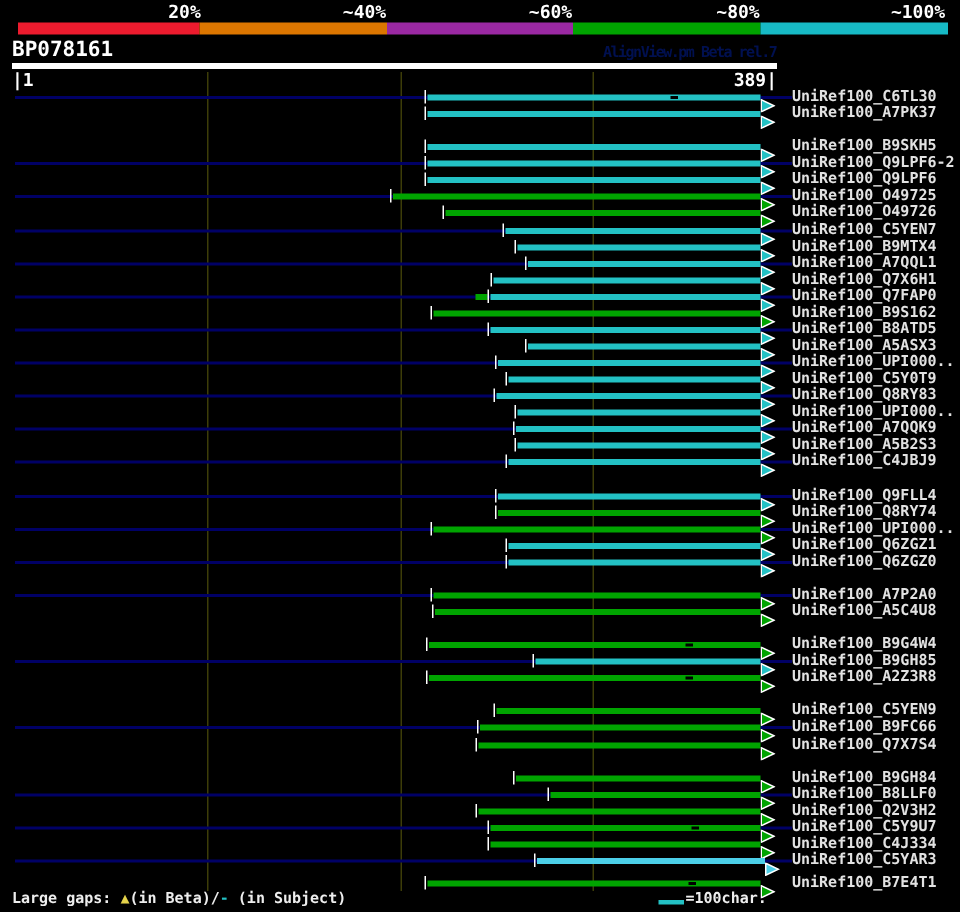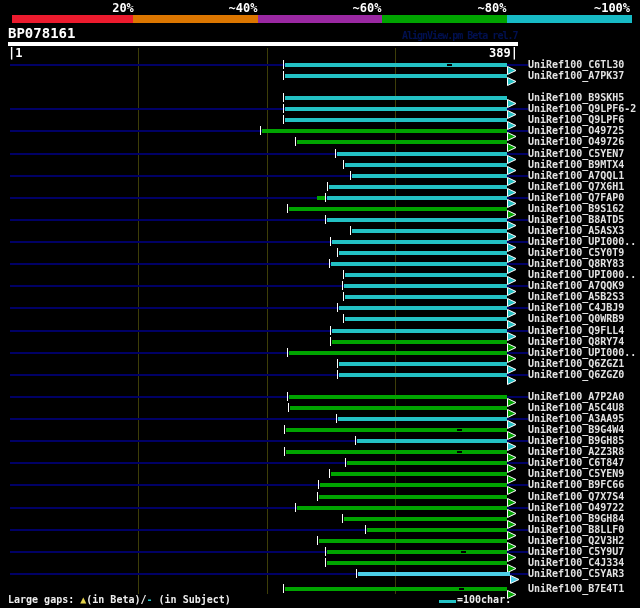--- a/index.html
+++ b/index.html
@@ -248,28 +248,20 @@
       </div>
       <div class="row" style="top: 302.4px;">
         <div class="track" style="left: 10px; width: 518px;"></div>
         <div class="tick" style="left: 337px;"></div>
         <div class="bar" style="left: 339px; width: 168px; background: rgb(35, 193, 196);"></div>
         <div class="arrow" style="left: 507px;"><svg width="10" height="9" viewBox="0 0 10 9">
             <polygon points="0.5,0.5 9,4.5 0.5,8.5" fill="#23c1c4" stroke="#ffffff" stroke-width="1"></polygon>
           </svg></div>
         <div class="hit-label">UniRef100_C4JBJ9</div>
       </div>
-      <div class="row" style="top: 313.4px;">
-        <div class="tick" style="left: 343px;"></div>
-        <div class="bar" style="left: 345px; width: 162px; background: rgb(35, 193, 196);"></div>
-        <div class="arrow" style="left: 507px;"><svg width="10" height="9" viewBox="0 0 10 9">
-            <polygon points="0.5,0.5 9,4.5 0.5,8.5" fill="#23c1c4" stroke="#ffffff" stroke-width="1"></polygon>
-          </svg></div>
-        <div class="hit-label">UniRef100_Q0WRB9</div>
-      </div>
       <div class="row" style="top: 324.5px;">
         <div class="track" style="left: 10px; width: 518px;"></div>
         <div class="tick" style="left: 330px;"></div>
         <div class="bar" style="left: 332px; width: 175px; background: rgb(35, 193, 196);"></div>
         <div class="arrow" style="left: 507px;"><svg width="10" height="9" viewBox="0 0 10 9">
             <polygon points="0.5,0.5 9,4.5 0.5,8.5" fill="#23c1c4" stroke="#ffffff" stroke-width="1"></polygon>
           </svg></div>
         <div class="hit-label">UniRef100_Q9FLL4</div>
       </div>
       <div class="row" style="top: 335.6px;">
@@ -315,29 +307,20 @@
           </svg></div>
         <div class="hit-label">UniRef100_A7P2A0</div>
       </div>
       <div class="row" style="top: 402px;">
         <div class="tick" style="left: 288px;"></div>
         <div class="bar" style="left: 290px; width: 217px; background: rgb(0, 164, 0);"></div>
         <div class="arrow" style="left: 507px;"><svg width="10" height="9" viewBox="0 0 10 9">
             <polygon points="0.5,0.5 9,4.5 0.5,8.5" fill="#00a400" stroke="#ffffff" stroke-width="1"></polygon>
           </svg></div>
         <div class="hit-label">UniRef100_A5C4U8</div>
-      </div>
-      <div class="row" style="top: 413px;">
-        <div class="track" style="left: 10px; width: 518px;"></div>
-        <div class="tick" style="left: 336px;"></div>
-        <div class="bar" style="left: 338px; width: 169px; background: rgb(35, 193, 196);"></div>
-        <div class="arrow" style="left: 507px;"><svg width="10" height="9" viewBox="0 0 10 9">
-            <polygon points="0.5,0.5 9,4.5 0.5,8.5" fill="#23c1c4" stroke="#ffffff" stroke-width="1"></polygon>
-          </svg></div>
-        <div class="hit-label">UniRef100_A3AA95</div>
       </div>
       <div class="row" style="top: 424.1px;">
         <div class="tick" style="left: 284px;"></div>
         <div class="bar" style="left: 286px; width: 221px; background: rgb(0, 164, 0);"></div>
         <div class="gapdash" style="left: 457px;"></div>
         <div class="arrow" style="left: 507px;"><svg width="10" height="9" viewBox="0 0 10 9">
             <polygon points="0.5,0.5 9,4.5 0.5,8.5" fill="#00a400" stroke="#ffffff" stroke-width="1"></polygon>
           </svg></div>
         <div class="hit-label">UniRef100_B9G4W4</div>
       </div>
@@ -352,29 +335,20 @@
       </div>
       <div class="row" style="top: 446.2px;">
         <div class="tick" style="left: 284px;"></div>
         <div class="bar" style="left: 286px; width: 221px; background: rgb(0, 164, 0);"></div>
         <div class="gapdash" style="left: 457px;"></div>
         <div class="arrow" style="left: 507px;"><svg width="10" height="9" viewBox="0 0 10 9">
             <polygon points="0.5,0.5 9,4.5 0.5,8.5" fill="#00a400" stroke="#ffffff" stroke-width="1"></polygon>
           </svg></div>
         <div class="hit-label">UniRef100_A2Z3R8</div>
       </div>
-      <div class="row" style="top: 457.3px;">
-        <div class="track" style="left: 10px; width: 518px;"></div>
-        <div class="tick" style="left: 345px;"></div>
-        <div class="bar" style="left: 347px; width: 160px; background: rgb(0, 164, 0);"></div>
-        <div class="arrow" style="left: 507px;"><svg width="10" height="9" viewBox="0 0 10 9">
-            <polygon points="0.5,0.5 9,4.5 0.5,8.5" fill="#00a400" stroke="#ffffff" stroke-width="1"></polygon>
-          </svg></div>
-        <div class="hit-label">UniRef100_C6T847</div>
-      </div>
       <div class="row" style="top: 468.3px;">
         <div class="tick" style="left: 329px;"></div>
         <div class="bar" style="left: 331px; width: 176px; background: rgb(0, 164, 0);"></div>
         <div class="arrow" style="left: 507px;"><svg width="10" height="9" viewBox="0 0 10 9">
             <polygon points="0.5,0.5 9,4.5 0.5,8.5" fill="#00a400" stroke="#ffffff" stroke-width="1"></polygon>
           </svg></div>
         <div class="hit-label">UniRef100_C5YEN9</div>
       </div>
       <div class="row" style="top: 479.4px;">
         <div class="track" style="left: 10px; width: 518px;"></div>
@@ -385,29 +359,20 @@
           </svg></div>
         <div class="hit-label">UniRef100_B9FC66</div>
       </div>
       <div class="row" style="top: 490.5px;">
         <div class="tick" style="left: 317px;"></div>
         <div class="bar" style="left: 319px; width: 188px; background: rgb(0, 164, 0);"></div>
         <div class="arrow" style="left: 507px;"><svg width="10" height="9" viewBox="0 0 10 9">
             <polygon points="0.5,0.5 9,4.5 0.5,8.5" fill="#00a400" stroke="#ffffff" stroke-width="1"></polygon>
           </svg></div>
         <div class="hit-label">UniRef100_Q7X7S4</div>
-      </div>
-      <div class="row" style="top: 501.5px;">
-        <div class="track" style="left: 10px; width: 518px;"></div>
-        <div class="tick" style="left: 295px;"></div>
-        <div class="bar" style="left: 297px; width: 210px; background: rgb(0, 164, 0);"></div>
-        <div class="arrow" style="left: 507px;"><svg width="10" height="9" viewBox="0 0 10 9">
-            <polygon points="0.5,0.5 9,4.5 0.5,8.5" fill="#00a400" stroke="#ffffff" stroke-width="1"></polygon>
-          </svg></div>
-        <div class="hit-label">UniRef100_O49722</div>
       </div>
       <div class="row" style="top: 512.6px;">
         <div class="tick" style="left: 342px;"></div>
         <div class="bar" style="left: 344px; width: 163px; background: rgb(0, 164, 0);"></div>
         <div class="arrow" style="left: 507px;"><svg width="10" height="9" viewBox="0 0 10 9">
             <polygon points="0.5,0.5 9,4.5 0.5,8.5" fill="#00a400" stroke="#ffffff" stroke-width="1"></polygon>
           </svg></div>
         <div class="hit-label">UniRef100_B9GH84</div>
       </div>
       <div class="row" style="top: 523.6px;">

